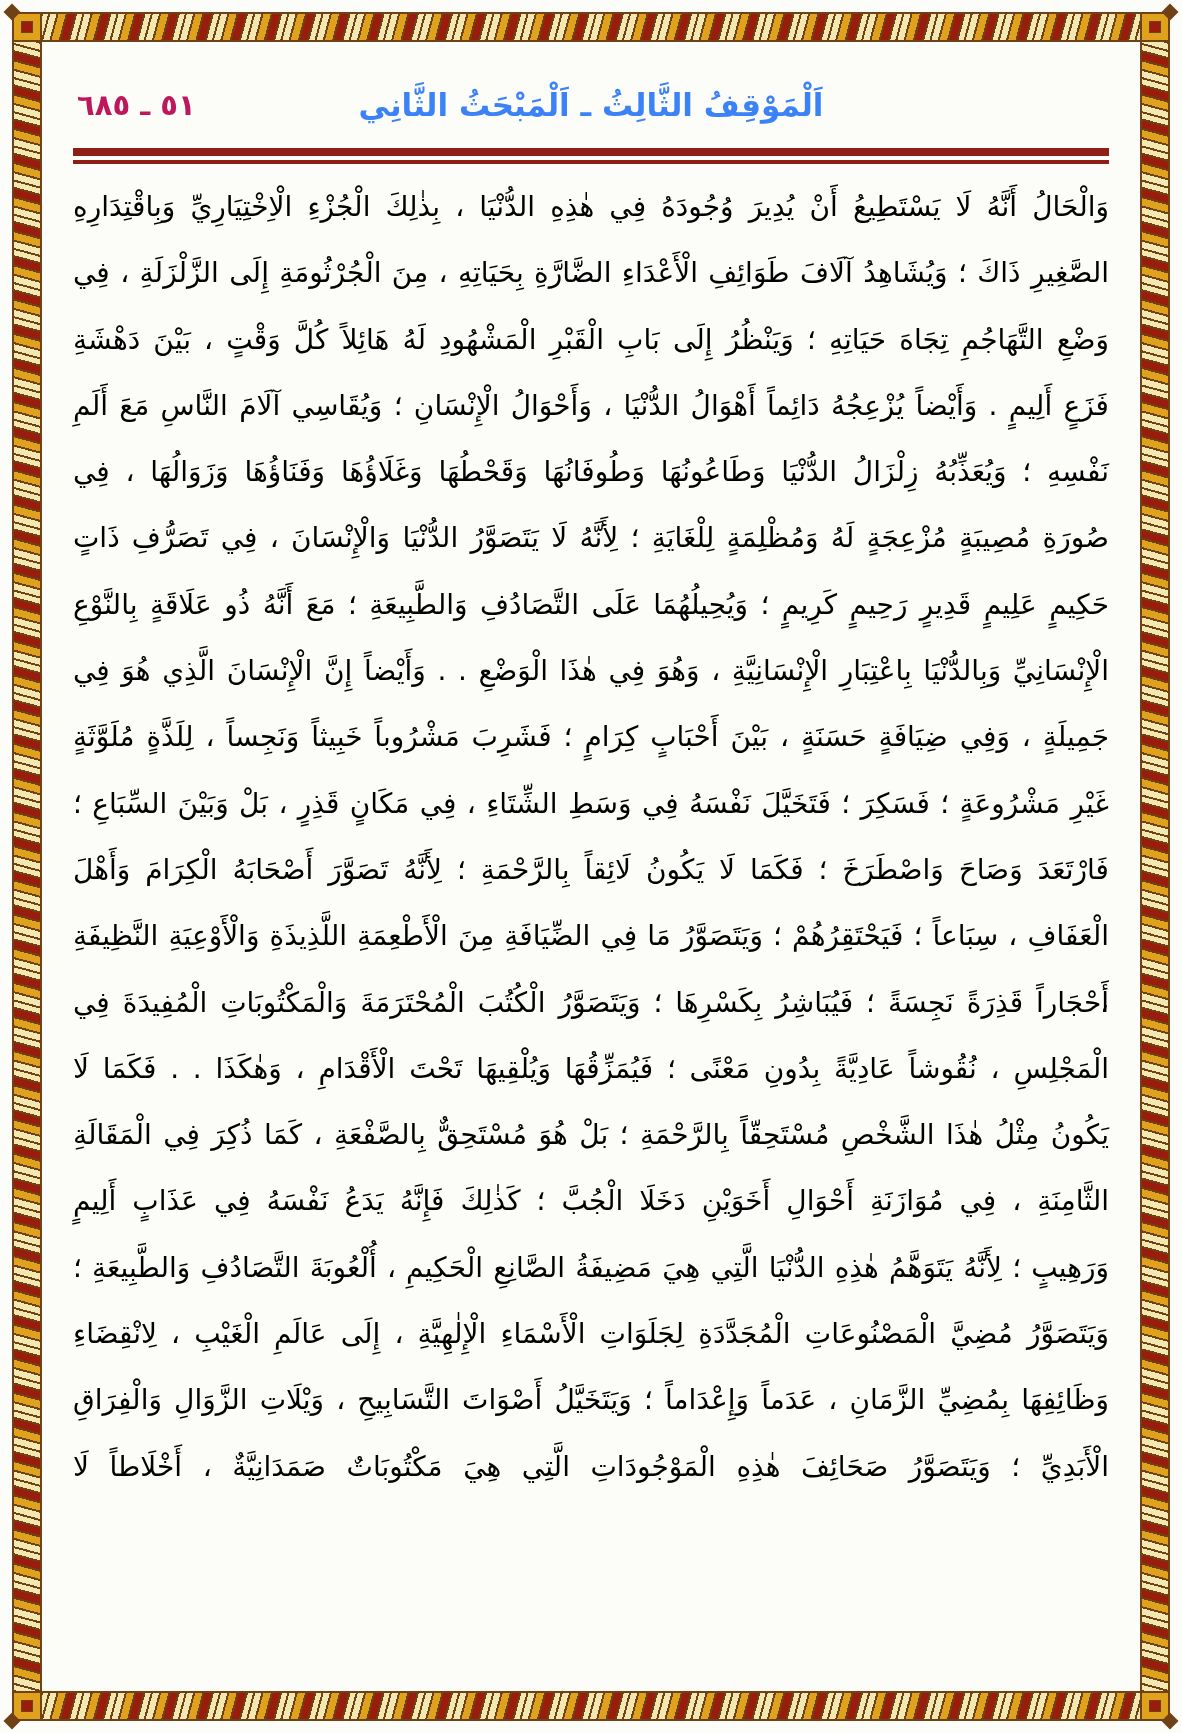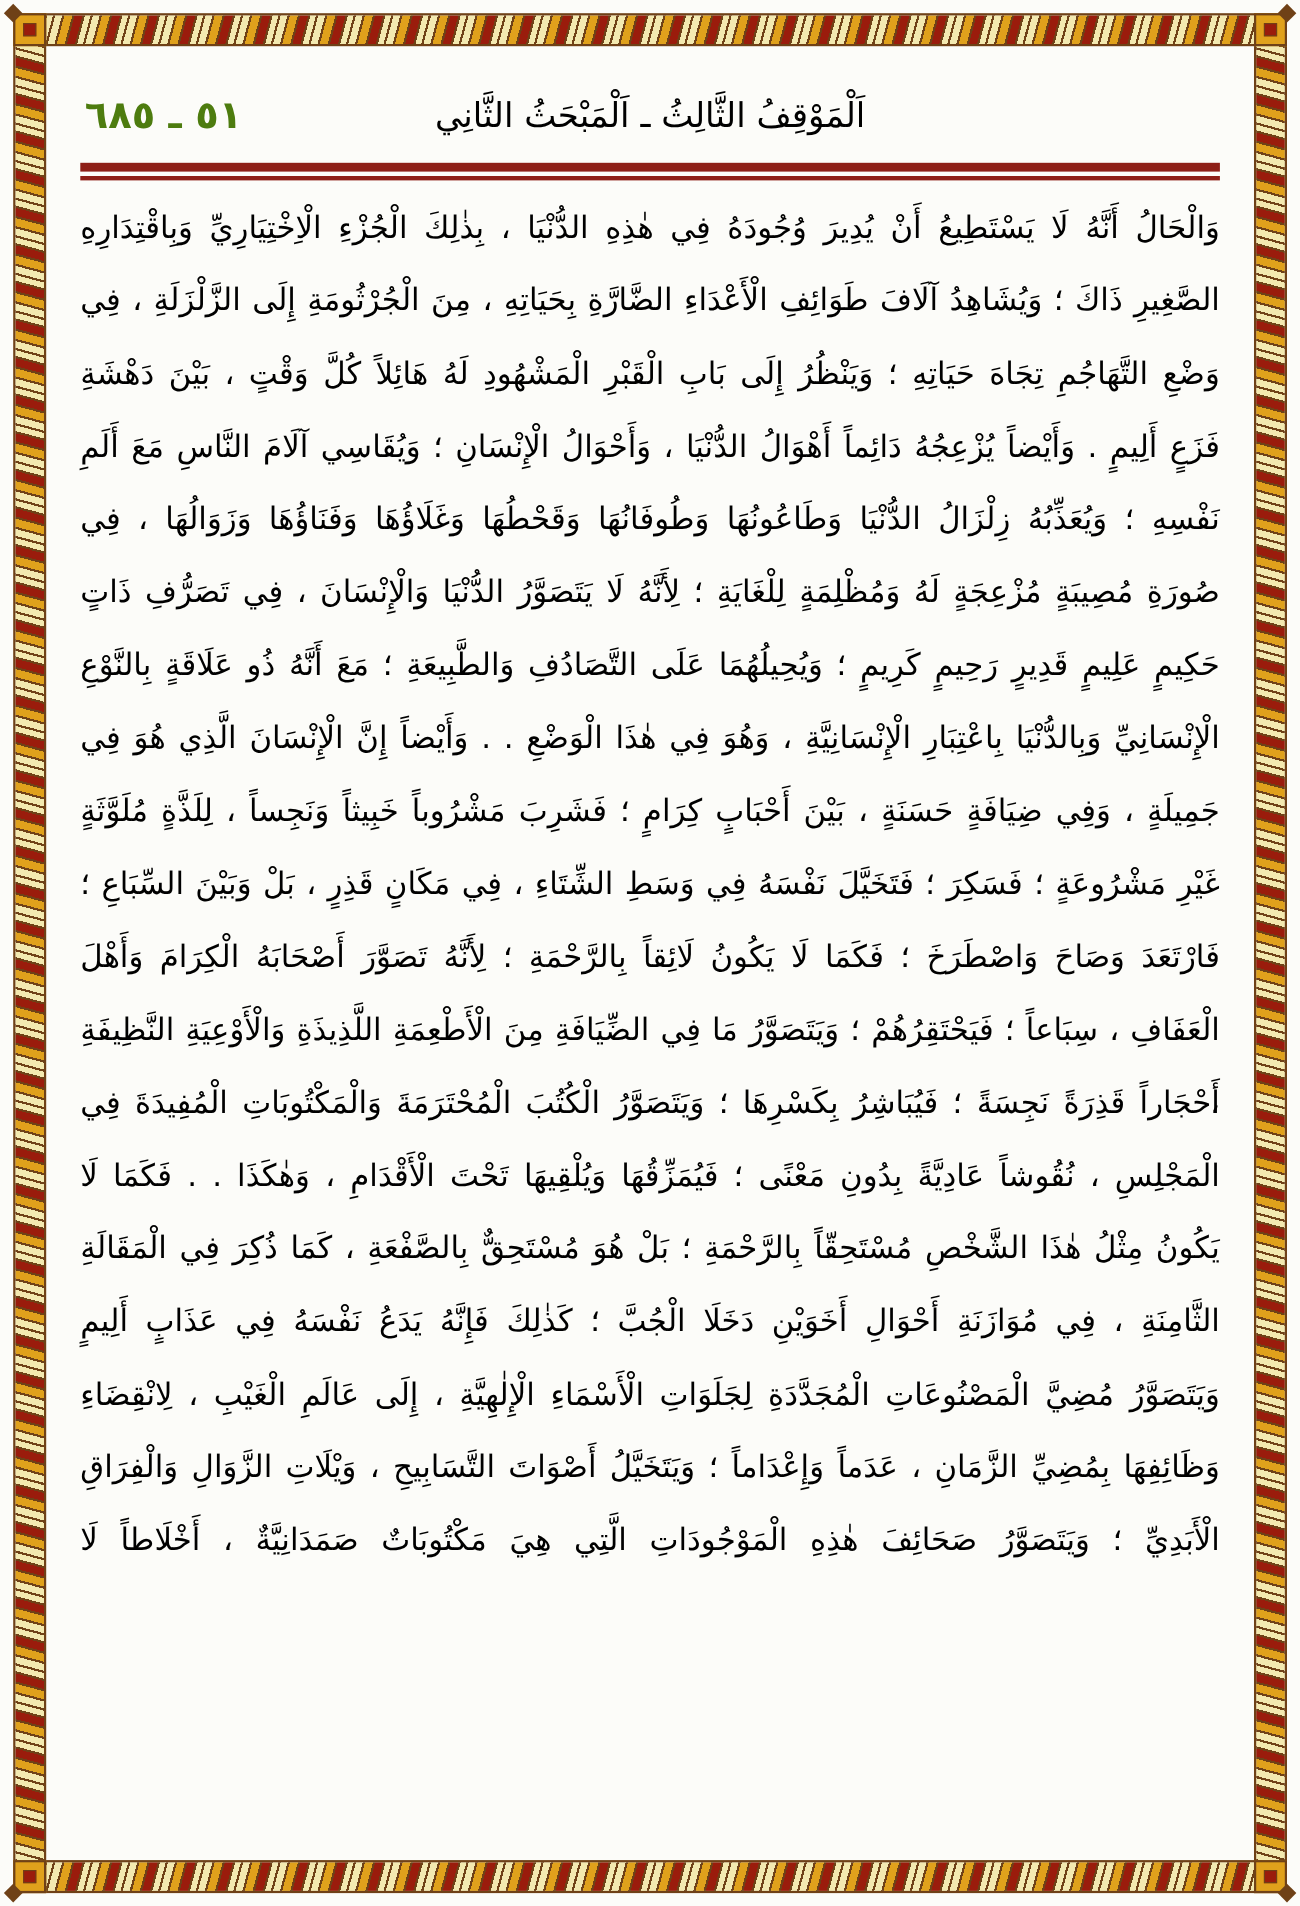--- a/index.html
+++ b/index.html
@@ -47,26 +47,26 @@
   .s-bl{bottom:6px;left:6px;} .s-br{bottom:6px;right:6px;}
 
   
   .content{
     position:absolute;left:73px;right:73px;top:70px;bottom:60px;
     direction:rtl;
   }
   .header{position:relative;height:70px;}
   .title{
     text-align:center;line-height:70px;
-    font-size:31px;font-weight:normal;color:#000000;
+    font-size:31px;font-weight:bold;color:#3b82f6;
     letter-spacing:0;
   }
   .pageno{
     position:absolute;left:4px;top:0;line-height:70px;
-    font-size:35px;font-weight:bold;color:#4d7c0f;
+    font-size:29px;font-weight:bold;color:#be185d;
     direction:rtl;
   }
   .rules{margin-top:8px;}
   .rule-thick{height:8px;background:#8e1f17;}
   .rule-gap{height:4px;}
   .rule-thin{height:4px;background:#8e1f17;}
 
   .body-text{margin-top:10px;}
   .line{
     direction:rtl;
@@ -122,19 +122,20 @@
       <div class="line">حَكِيمٍ عَلِيمٍ قَدِيرٍ رَحِيمٍ كَرِيمٍ ؛ وَيُحِيلُهُمَا عَلَى التَّصَادُفِ وَالطَّبِيعَةِ ؛ مَعَ أَنَّهُ ذُو عَلَاقَةٍ بِالنَّوْعِ</div>
       <div class="line">الْإِنْسَانِيِّ وَبِالدُّنْيَا بِاعْتِبَارِ الْإِنْسَانِيَّةِ ، وَهُوَ فِي هٰذَا الْوَضْعِ . . وَأَيْضاً إِنَّ الْإِنْسَانَ الَّذِي هُوَ فِي</div>
       <div class="line">جَمِيلَةٍ ، وَفِي ضِيَافَةٍ حَسَنَةٍ ، بَيْنَ أَحْبَابٍ كِرَامٍ ؛ فَشَرِبَ مَشْرُوباً خَبِيثاً وَنَجِساً ، لِلَذَّةٍ مُلَوَّثَةٍ</div>
       <div class="line">غَيْرِ مَشْرُوعَةٍ ؛ فَسَكِرَ ؛ فَتَخَيَّلَ نَفْسَهُ فِي وَسَطِ الشِّتَاءِ ، فِي مَكَانٍ قَذِرٍ ، بَلْ وَبَيْنَ السِّبَاعِ ؛</div>
       <div class="line">فَارْتَعَدَ وَصَاحَ وَاصْطَرَخَ ؛ فَكَمَا لَا يَكُونُ لَائِقاً بِالرَّحْمَةِ ؛ لِأَنَّهُ تَصَوَّرَ أَصْحَابَهُ الْكِرَامَ وَأَهْلَ</div>
       <div class="line">الْعَفَافِ ، سِبَاعاً ؛ فَيَحْتَقِرُهُمْ ؛ وَيَتَصَوَّرُ مَا فِي الضِّيَافَةِ مِنَ الْأَطْعِمَةِ اللَّذِيذَةِ وَالْأَوْعِيَةِ النَّظِيفَةِ ،</div>
       <div class="line">أَحْجَاراً قَذِرَةً نَجِسَةً ؛ فَيُبَاشِرُ بِكَسْرِهَا ؛ وَيَتَصَوَّرُ الْكُتُبَ الْمُحْتَرَمَةَ وَالْمَكْتُوبَاتِ الْمُفِيدَةَ فِي</div>
       <div class="line">الْمَجْلِسِ ، نُقُوشاً عَادِيَّةً بِدُونِ مَعْنًى ؛ فَيُمَزِّقُهَا وَيُلْقِيهَا تَحْتَ الْأَقْدَامِ ، وَهٰكَذَا . . فَكَمَا لَا</div>
       <div class="line">يَكُونُ مِثْلُ هٰذَا الشَّخْصِ مُسْتَحِقّاً بِالرَّحْمَةِ ؛ بَلْ هُوَ مُسْتَحِقٌّ بِالصَّفْعَةِ ، كَمَا ذُكِرَ فِي الْمَقَالَةِ</div>
       <div class="line">الثَّامِنَةِ ، فِي مُوَازَنَةِ أَحْوَالِ أَخَوَيْنِ دَخَلَا الْجُبَّ ؛ كَذٰلِكَ فَإِنَّهُ يَدَعُ نَفْسَهُ فِي عَذَابٍ أَلِيمٍ</div>
+      <div class="line">وَرَهِيبٍ ؛ لِأَنَّهُ يَتَوَهَّمُ هٰذِهِ الدُّنْيَا الَّتِي هِيَ مَضِيفَةُ الصَّانِعِ الْحَكِيمِ ، أُلْعُوبَةَ التَّصَادُفِ وَالطَّبِيعَةِ ؛</div>
       <div class="line">وَيَتَصَوَّرُ مُضِيَّ الْمَصْنُوعَاتِ الْمُجَدَّدَةِ لِجَلَوَاتِ الْأَسْمَاءِ الْإِلٰهِيَّةِ ، إِلَى عَالَمِ الْغَيْبِ ، لِانْقِضَاءِ</div>
       <div class="line">وَظَائِفِهَا بِمُضِيِّ الزَّمَانِ ، عَدَماً وَإِعْدَاماً ؛ وَيَتَخَيَّلُ أَصْوَاتَ التَّسَابِيحِ ، وَيْلَاتِ الزَّوَالِ وَالْفِرَاقِ</div>
       <div class="line">الْأَبَدِيِّ ؛ وَيَتَصَوَّرُ صَحَائِفَ هٰذِهِ الْمَوْجُودَاتِ الَّتِي هِيَ مَكْتُوبَاتٌ صَمَدَانِيَّةٌ ، أَخْلَاطاً لَا</div>
     </div>
 
   </div>
 </div>
 
 </body></html>

